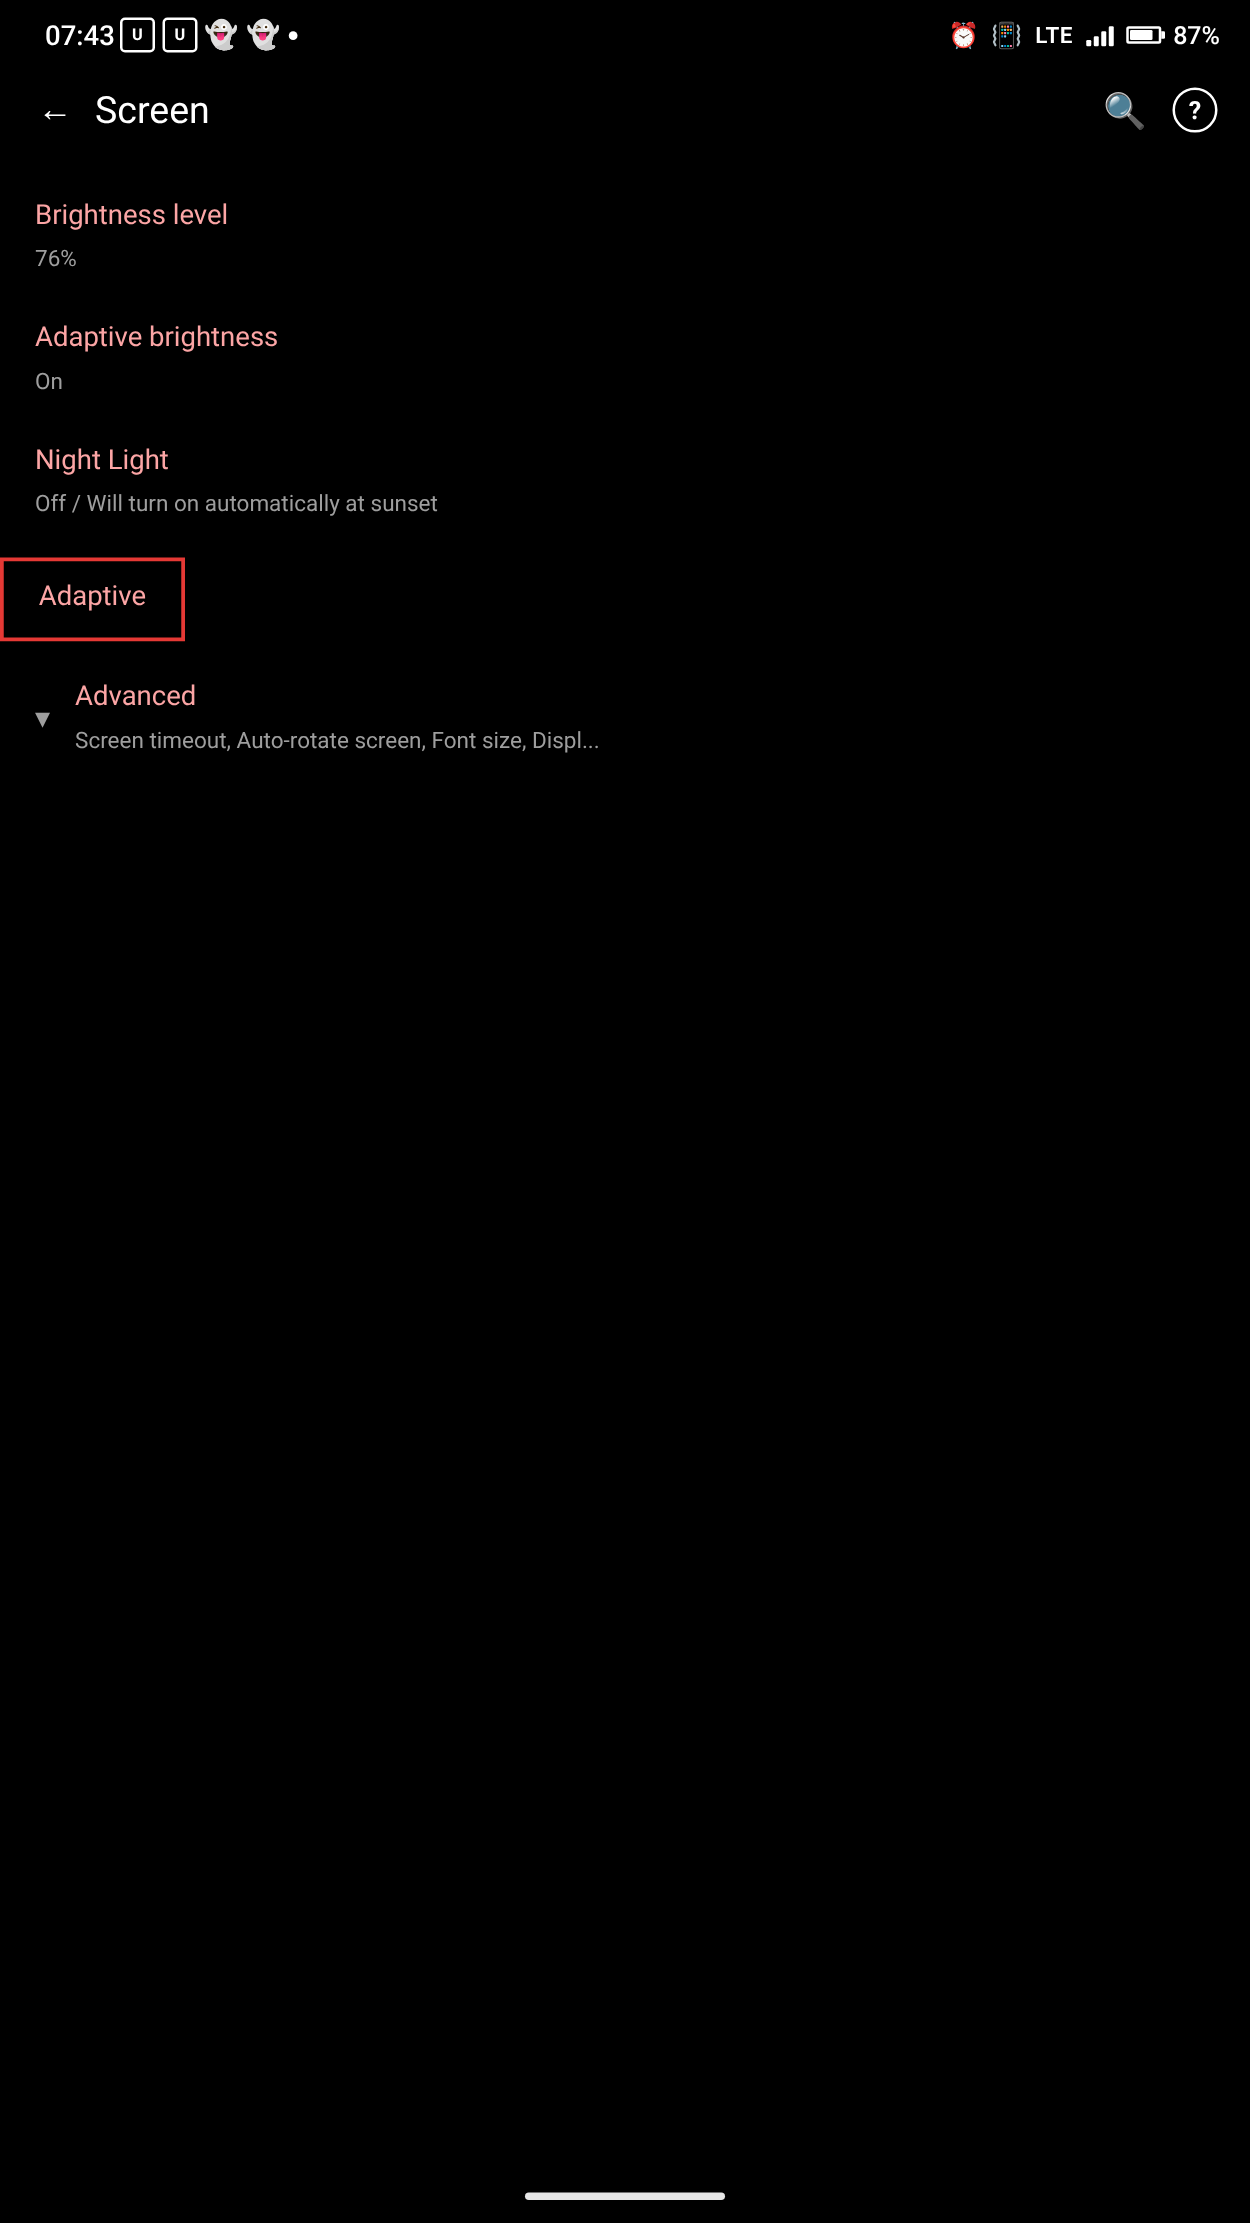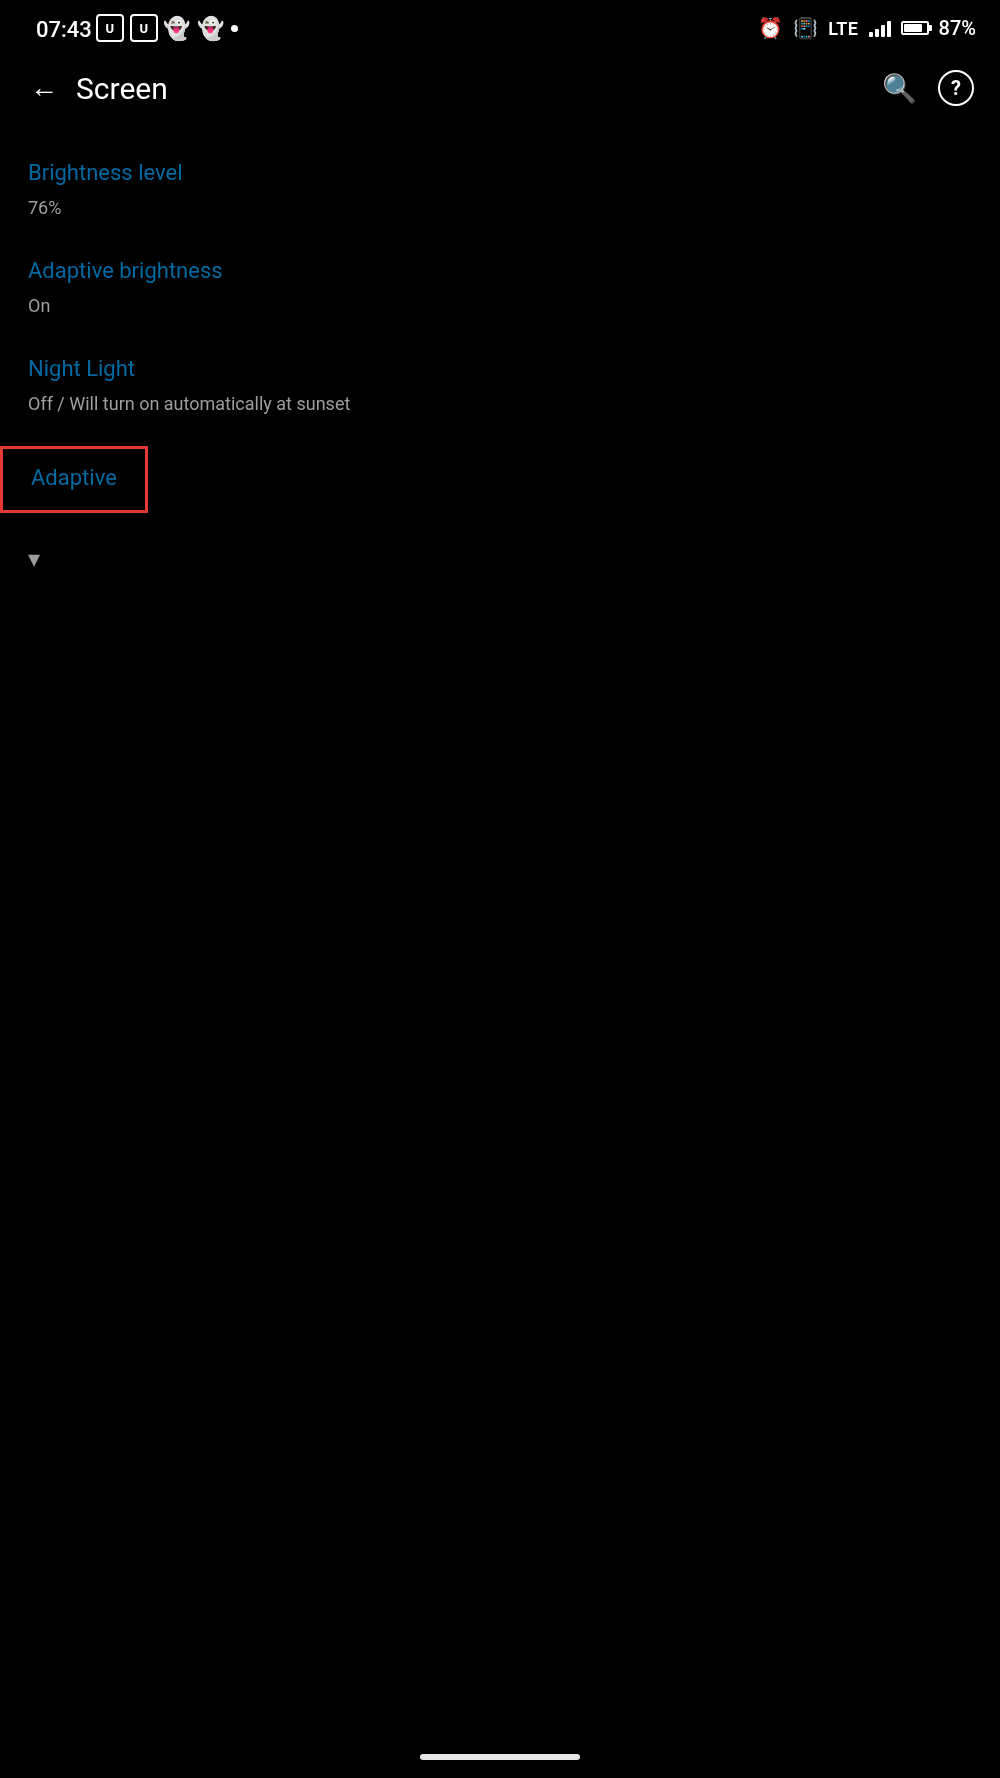--- a/index.html
+++ b/index.html
@@ -209,21 +209,21 @@
 
     .settings-item {
       padding: 20px 28px 20px 28px;
       cursor: pointer;
       position: relative;
     }
 
     .settings-item-title {
       font-size: 22px;
       font-weight: 400;
-      color: #0369a1;
+      color: #fca5a5;
       margin-bottom: 4px;
     }
 
     .settings-item-subtitle {
       font-size: 18px;
       font-weight: 400;
       color: #9e9e9e;
       margin-top: 12px;
     }
 
@@ -383,17 +383,21 @@
 
   <div style="padding: 12px 0 12px 0;">
     <div class="wallpaper-highlight">
       <div class="settings-item-title">Adaptive</div>
     </div>
   </div>
 
 
   <div class="settings-item-advanced">
     <span class="chevron-down">▾</span>
+    <div class="advanced-text">
+      <div class="settings-item-title">Advanced</div>
+      <div class="settings-item-subtitle">Screen timeout, Auto-rotate screen, Font size, Displ...</div>
+    </div>
   </div>
 
 </div>
 
 <div class="home-indicator"></div>
 
 </body></html>

